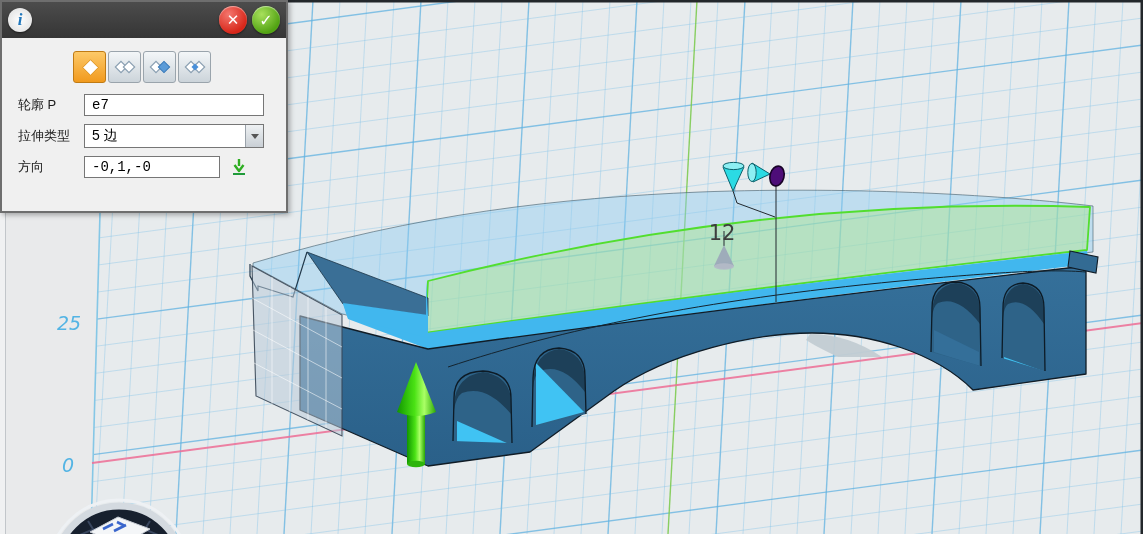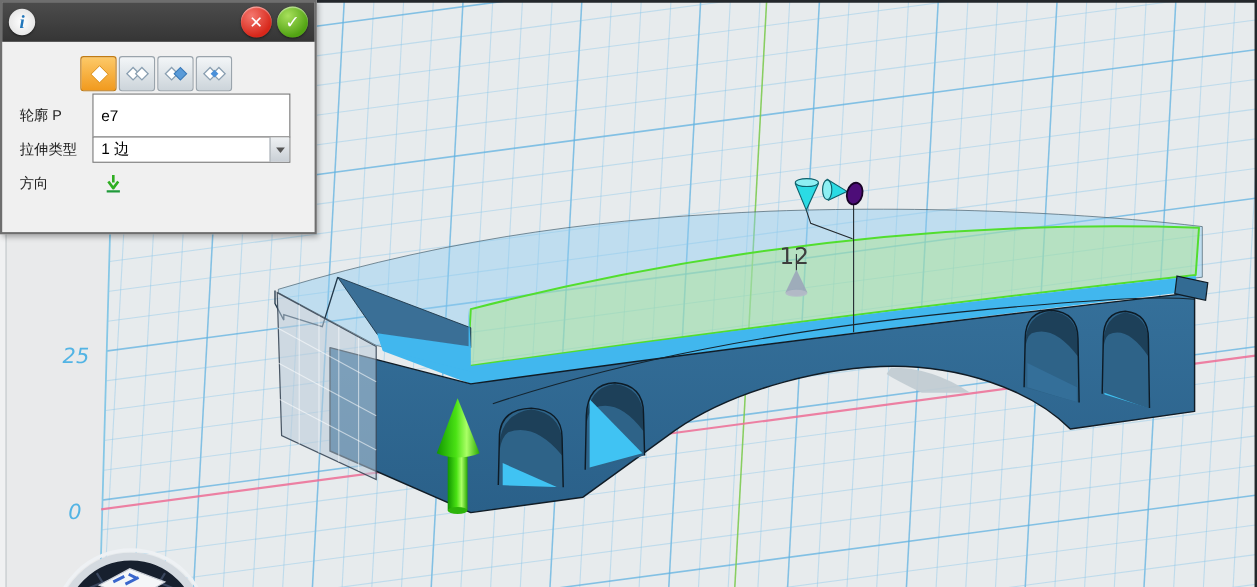--- a/index.html
+++ b/index.html
@@ -26,22 +26,22 @@
             box-shadow:inset 0 1px 1px rgba(255,255,255,.5),0 1px 2px rgba(0,0,0,.5);}
   .btn-red{background:radial-gradient(circle at 35% 30%,#f4776e,#d7271a 70%);font-size:15px;}
   .btn-green{background:radial-gradient(circle at 35% 30%,#a8e05c,#52a313 70%);font-size:16px;}
   #modebar{display:flex;gap:2px;margin:13px 0 0 71px;}
   .mode-btn{width:31px;height:30px;border-radius:3px;border:1px solid #9aa4ac;
             background:linear-gradient(#f3f6f8,#ccd4da);display:flex;align-items:center;justify-content:center;cursor:pointer;}
   .mode-btn.sel{border:1px solid #c07b14;background:linear-gradient(#fdc968,#f19a1e);}
   .form{margin-top:10px;}
   .frow{display:flex;align-items:center;height:24px;margin:0 0 7px 16px;}
   .flabel{width:66px;font-size:13px;color:#1c1c1c;}
-  .tinput{height:40px;border:1px solid #767676;background:#fff;font-size:14px;
-          font-family:Liberation Sans, sans-serif;padding:0 0 0 7px;box-sizing:border-box;outline:none;}
+  .tinput{height:22px;border:1px solid #767676;background:#fff;font-size:14px;
+          font-family:Liberation Mono, monospace;padding:0 0 0 7px;box-sizing:border-box;outline:none;}
   .w-wide{width:180px;}
   .w-nar{width:136px;}
   .combo{position:relative;width:180px;height:24px;border:1px solid #767676;background:#fff;
          font-size:14px;display:flex;align-items:center;padding-left:7px;box-sizing:border-box;cursor:pointer;}
   .combo-arrow{position:absolute;right:0;top:0;width:17px;height:100%;
                background:linear-gradient(#eef1f3,#c9cfd5);border-left:1px solid #9aa2aa;
                display:flex;align-items:center;justify-content:center;}
   .combo-arrow::after{content:"";border:4px solid transparent;border-top:5px solid #555;margin-top:4px;}
   .pickbtn{width:20px;height:20px;margin-left:9px;background:none;border:none;padding:0;cursor:pointer;}
 </style>
@@ -324,26 +324,27 @@
   </div>
 
   <div class="form">
     <div class="frow">
       <span class="flabel">轮廓 P</span>
       <input class="tinput w-wide" value="e7" style="">
     </div>
     <div class="frow">
       <span class="flabel">拉伸类型</span>
       <div class="combo">
-        <span>1 边</span>
+        <span>5 边</span>
         <span class="combo-arrow"></span>
       </div>
     </div>
     <div class="frow">
       <span class="flabel">方向</span>
+      <input class="tinput w-nar" value="-0,1,-0" style="">
       <button class="pickbtn">
         <svg width="20" height="20" viewBox="0 0 20 20">
           <path d="M10,2 v7 M5.5,8 L10,14 L14.5,8" fill="none" stroke="#2fae22" stroke-width="2.4" stroke-linejoin="round"></path>
           <path d="M4,17 h12" stroke="#1f9a3a" stroke-width="2"></path>
         </svg>
       </button>
     </div>
   </div>
 </div>
 

